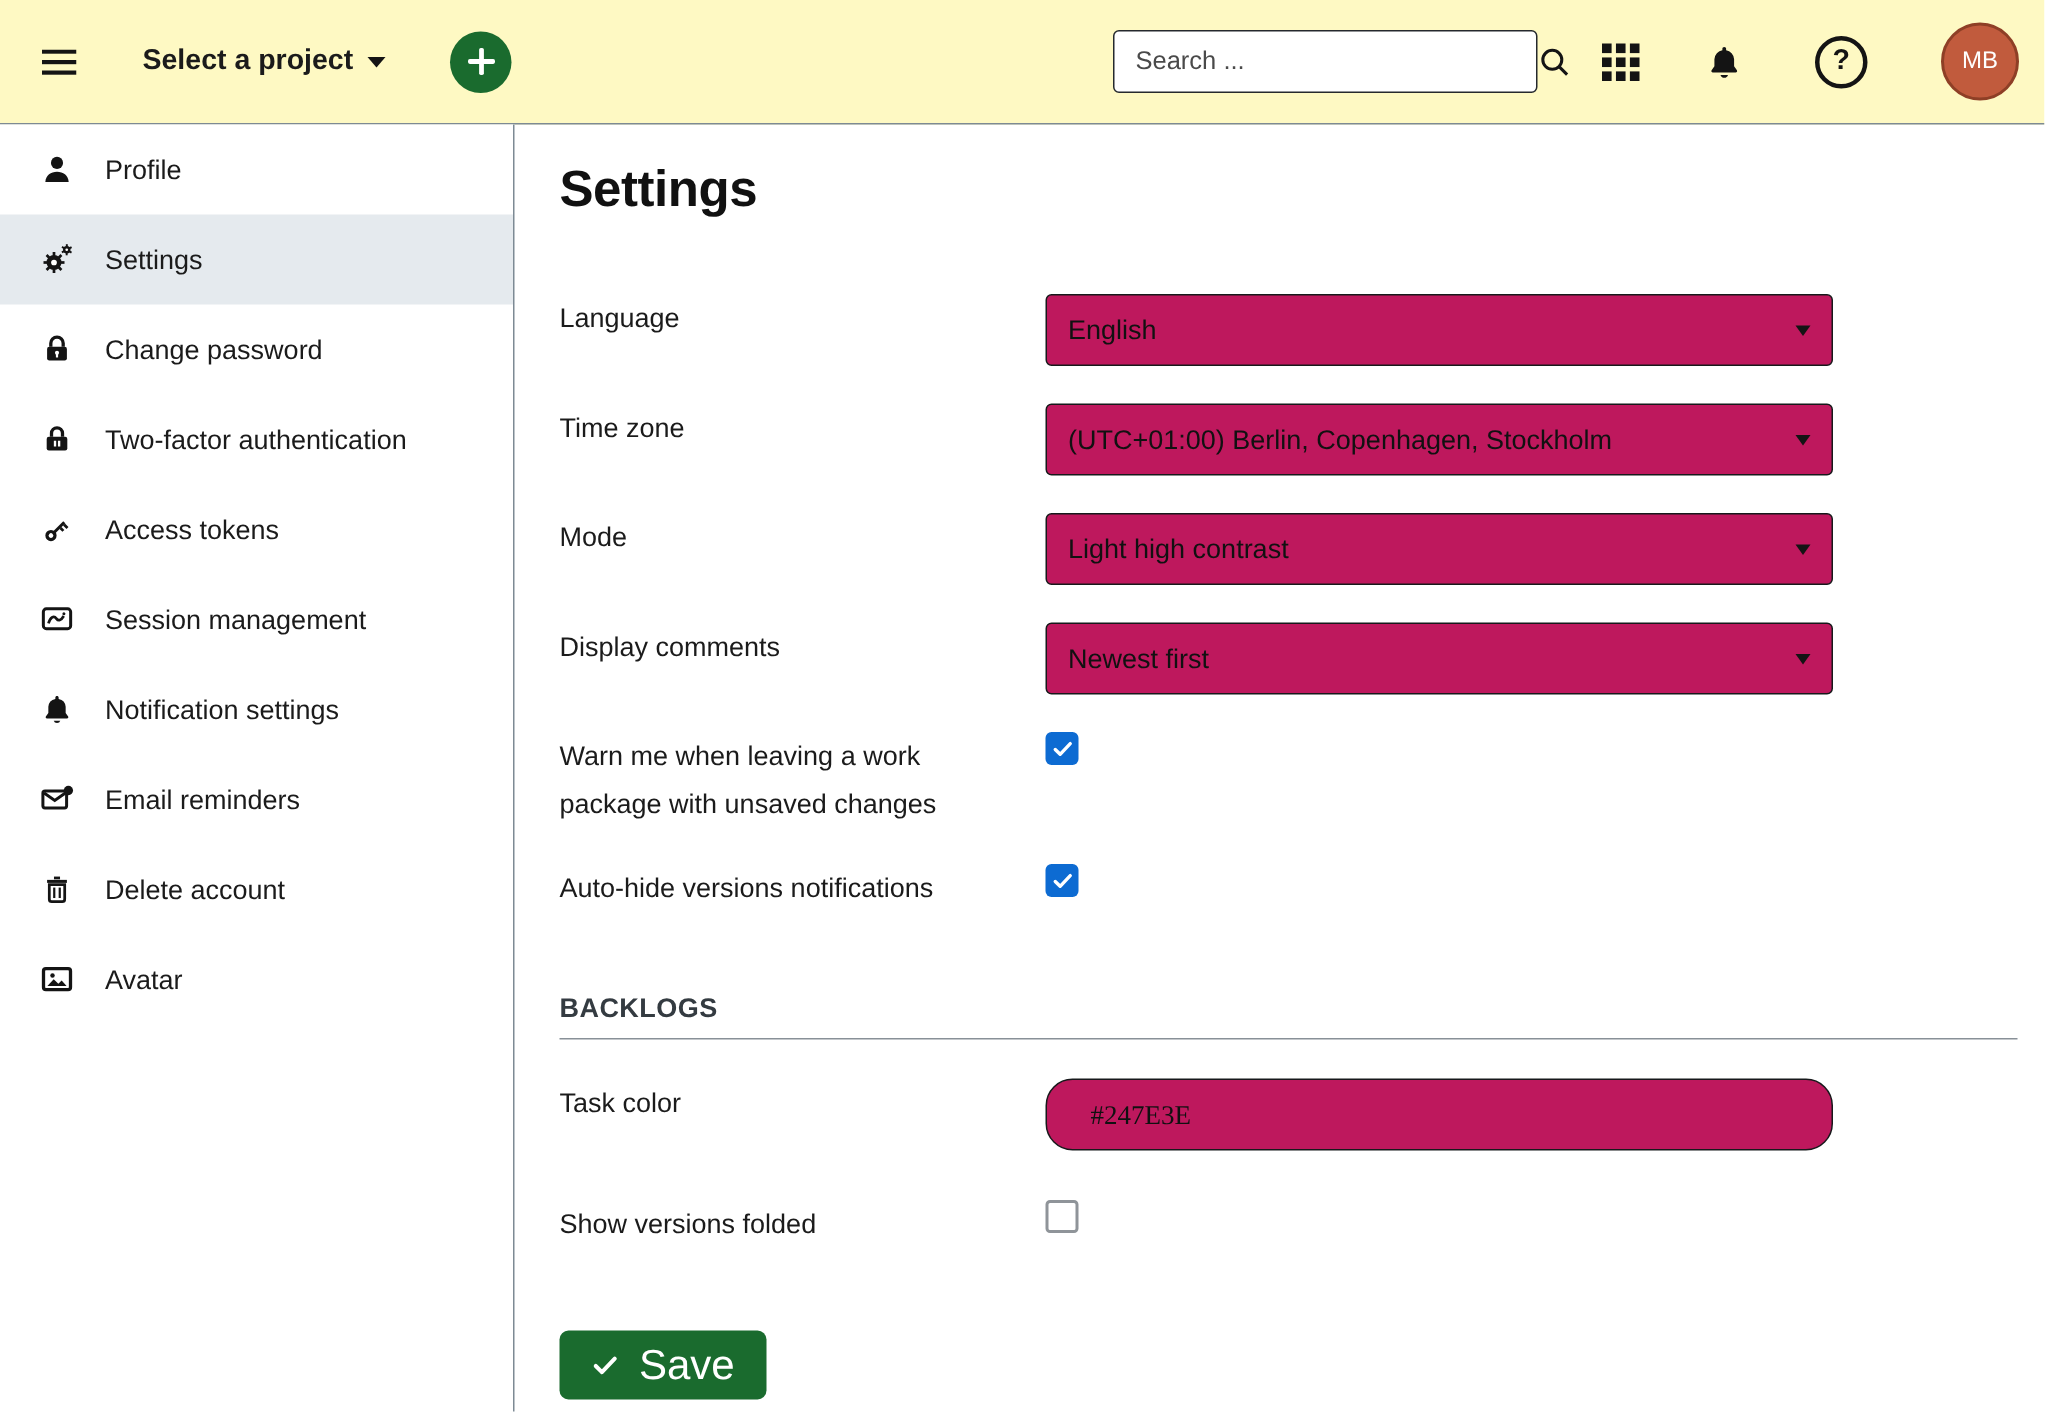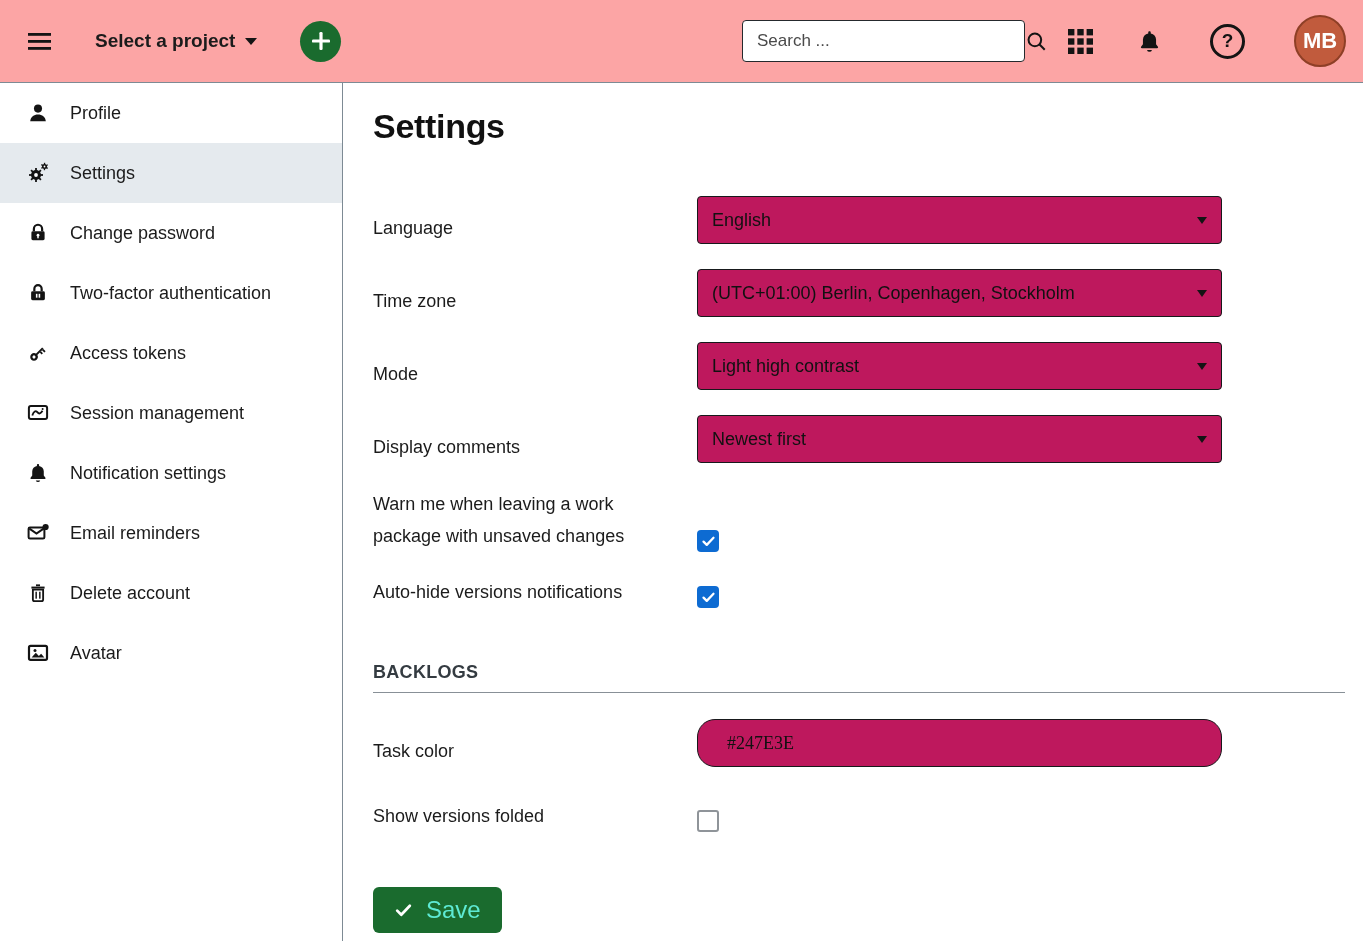--- a/index.html
+++ b/index.html
@@ -1,77 +1,77 @@
 <!DOCTYPE html>
 <html style="--green: #1A6B2E; --cbblue: #0D6BD2; --avatar: #C15B3D; --selbg: #E5EAEE;"><head>
 <meta charset="utf-8">
 <style>
   * { margin:0; padding:0; box-sizing:border-box; }
   html,body { width:1363px; height:942px; background:#fff; overflow:hidden;
     font-family:"Liberation Sans", sans-serif; color:#1b1b1b; }
 
   
-  .topbar { height:83px; display:flex; align-items:center; border-bottom:1px solid #7d8a94; background:#fca5a5; }
+  .topbar { height:83px; display:flex; align-items:center; border-bottom:1px solid #7d8a94; background:#fef9c3; }
   .hamburger { margin-left:28px; width:23px; height:17px; cursor:pointer; display:flex; }
   .project-select { margin-left:44px; display:flex; align-items:center; gap:10px;
     font-size:19px; font-weight:600; cursor:pointer; }
   .caret-down { width:0; height:0; border-left:6px solid transparent; border-right:6px solid transparent;
     border-top:7px solid #141414; }
   .plus-btn { margin-left:43px; width:41px; height:41px; border-radius:50%;
     background:var(--green,#1A6B2E); display:flex; align-items:center; justify-content:center;
     border:none; cursor:pointer; }
   .search-box { margin-left:auto; width:283px; height:42px; border:1px solid #25292d; border-radius:4px;
     display:flex; align-items:center; padding:0 12px 0 14px; background:#fff;gap:47px; }
   .search-box input { flex:1; border:none; outline:none; font-size:17px; color:#1b1b1b;
     font-family:"Liberation Sans", sans-serif; background:transparent; }
   .search-box input::placeholder { color:#4a4a4a; opacity:1; }
   .tb-icon { display:flex; align-items:center; justify-content:center; cursor:pointer; }
   .grid-i { margin-left:42px; }
   .bell-i { margin-left:43px; }
   .help-circle { margin-left:48px; width:35px; height:35px; border:3px solid #141414; border-radius:50%;
     display:flex; align-items:center; justify-content:center; font-size:19px; font-weight:700; color:#141414; }
   .avatar { margin-left:49px; margin-right:17px; width:52px; height:52px; border-radius:50%;
     background:var(--avatar,#C15B3D); border:2px solid #8e3f26; color:#fff;
-    display:flex; align-items:center; justify-content:center; font-size:22px; cursor:pointer;font-weight:bold; }
+    display:flex; align-items:center; justify-content:center; font-size:16px; cursor:pointer; }
 
   
   .shell { display:flex; height:858px; }
   .sidebar { width:343px; border-right:1px solid #7d8a94; background:#fff; }
   .side-item { height:60px; display:flex; align-items:center; padding-left:26px; gap:20px;
     font-size:18px; cursor:pointer; }
   .side-item.selected { background:var(--selbg,#E5EAEE); }
   .side-icon { width:24px; height:24px; display:flex; align-items:center; justify-content:center; }
 
   
   .main { flex:1; padding:0 18px 0 30px; }
   .page-title { margin-top:24px; font-size:34px; font-weight:700; color:#111; letter-spacing:-0.3px; }
   .form { margin-top:50px; }
-  .frow { display:flex; align-items:flex-end; margin-bottom:25px; }
+  .frow { display:flex; align-items:flex-start; margin-bottom:25px; }
   .flabel { flex:0 0 324px; padding-right:30px; font-size:18px; line-height:32px; }
   .select, .text-input { width:525px; height:48px; border:1.5px solid #17191b; border-radius:4px;
     background:#be185d; font-size:18px; color:#111; }
   .select { display:flex; align-items:center; justify-content:space-between; padding:0 14px; cursor:pointer; }
   .sel-caret { width:0; height:0; border-left:5.5px solid transparent; border-right:5.5px solid transparent;
     border-top:7px solid #141414; }
   .text-input { padding:0 29px; font-family:Liberation Serif, serif; outline:none;border-radius:18px; }
 
   .cbrow { margin-bottom:24px; }
   .checkbox { width:22px; height:22px; border-radius:4px; flex:0 0 22px; cursor:pointer;
     display:flex; align-items:center; justify-content:center; }
   .checkbox.checked { background:var(--cbblue,#0D6BD2); }
   .checkbox.unchecked { border:2.5px solid #8f9499; border-radius:3px; background:#fff; }
 
   .section-head { margin-top:54px; font-size:18px; font-weight:700; color:#343b41; letter-spacing:0.3px; }
   .section-rule { border:none; border-top:1px solid #889097; margin:9px 0 0; }
   .backlog-first { margin-top:26px; }
   .cb-last { margin-top:33px; margin-bottom:0; }
 
   .save-btn { margin-top:55px; height:46px; padding:0 21px; display:inline-flex; align-items:center; gap:13px;
-    background:var(--green,#1A6B2E); color:#5eead4; border:none; border-radius:6px;
-    font-size:24px; font-family:"Liberation Sans", sans-serif; cursor:pointer; }
+    background:var(--green,#1A6B2E); color:#ffffff; border:none; border-radius:6px;
+    font-size:28px; font-family:"Liberation Sans", sans-serif; cursor:pointer; }
 </style>
 </head>
 <body>
 
 <div class="topbar">
   <span class="hamburger tb-icon">
     <svg width="23" height="17" viewBox="0 0 23 17">
         <rect width="23" height="2.8" y="0" fill="#141414"></rect>
         <rect width="23" height="2.8" y="7" fill="#141414"></rect>
         <rect width="23" height="2.8" y="14" fill="#141414"></rect>

